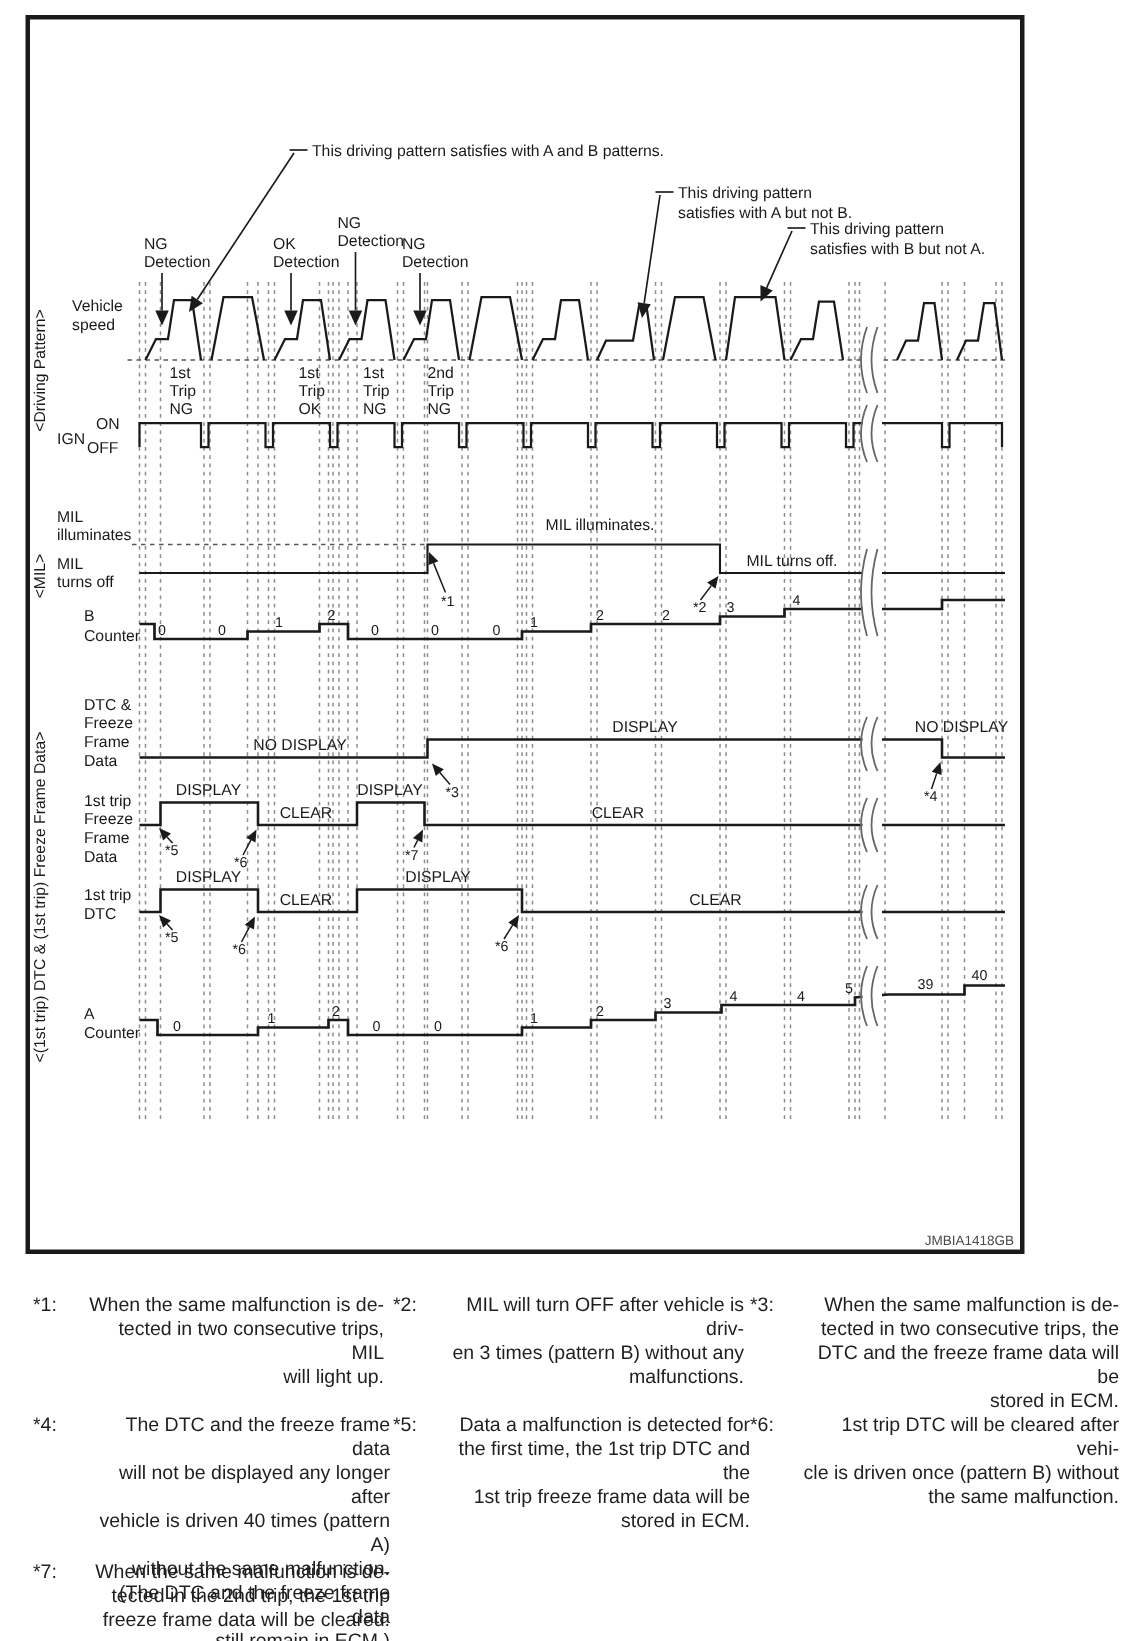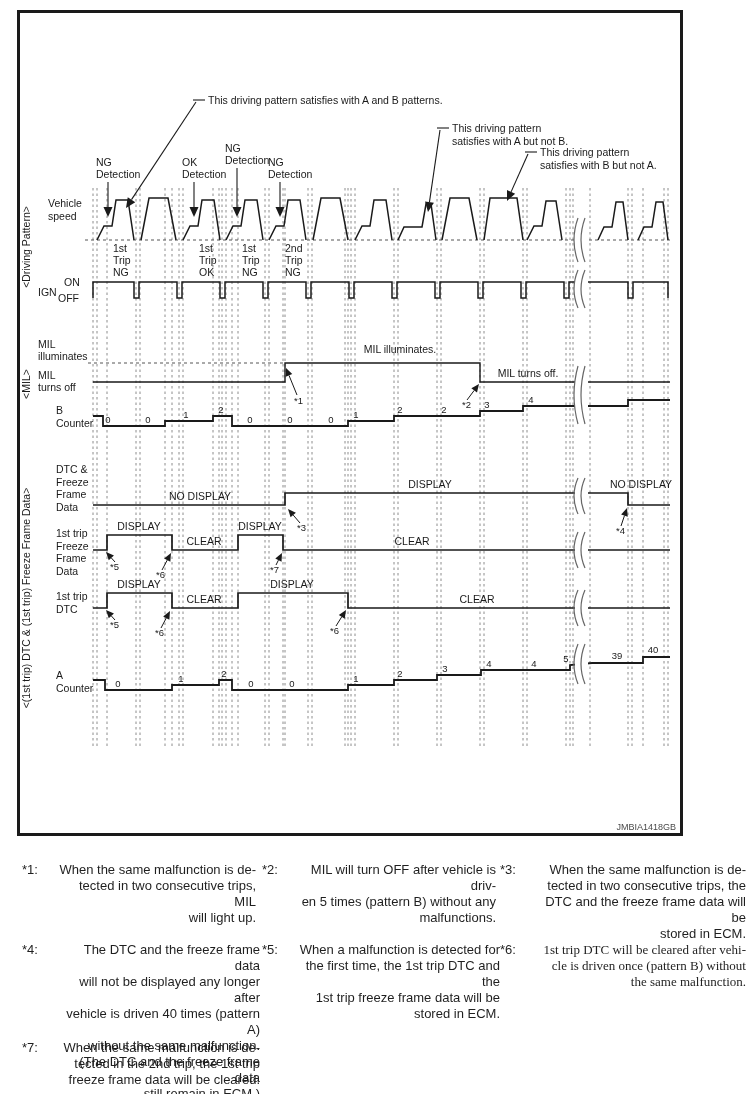--- a/index.html
+++ b/index.html
@@ -8,21 +8,21 @@
   #diagram{position:absolute;left:0;top:0;}
   #diagram text{font-family:"Liberation Sans",sans-serif;}
   .footnote{position:absolute;display:flex;font-size:13px;line-height:16px;color:#1f1f1f;}
   .fn-label{width:34px;flex:none;}
   .fn-text{white-space:pre-line;text-align:right;}
   .fn1{top:862px;left:22px;}  .fn1 .fn-text{width:200px;}
   .fn2{top:862px;left:262px;} .fn2 .fn-text{width:200px;}
   .fn3{top:862px;left:500px;} .fn3 .fn-text{width:212px;}
   .fn4{top:942px;left:22px;}  .fn4 .fn-text{width:204px;}
   .fn5{top:942px;left:262px;} .fn5 .fn-text{width:204px;}
-  .fn6{top:942px;left:500px;} .fn6 .fn-text{width:212px;font-family:Liberation Serif, serif;}
+  .fn6{top:942px;left:500px;} .fn6 .fn-text{width:212px;}
   .fn7{top:1040px;left:22px;} .fn7 .fn-text{width:204px;}
 </style>
 </head>
 <body>
 
 <div class="page">
   <svg id="diagram" width="749" height="845" viewBox="0 0 749 845">
       <line x1="93" y1="188" x2="93" y2="746" stroke="#8c8c8c" stroke-width="1" stroke-dasharray="2.5,3"></line>
       <line x1="97" y1="188" x2="97" y2="746" stroke="#8c8c8c" stroke-width="1" stroke-dasharray="2.5,3"></line>
       <line x1="136" y1="188" x2="136" y2="746" stroke="#8c8c8c" stroke-width="1" stroke-dasharray="2.5,3"></line>
@@ -250,42 +250,42 @@
 
   <div class="footnote fn1">
     <span class="fn-label">*1:</span>
     <div class="fn-text">When the same malfunction is de-
 tected in two consecutive trips, MIL
 will light up.</div>
   </div>
   <div class="footnote fn2">
     <span class="fn-label">*2:</span>
     <div class="fn-text">MIL will turn OFF after vehicle is driv-
-en 5 times (pattern B) without any
+en 3 times (pattern B) without any
 malfunctions.</div>
   </div>
   <div class="footnote fn3">
     <span class="fn-label">*3:</span>
     <div class="fn-text">When the same malfunction is de-
 tected in two consecutive trips, the
 DTC and the freeze frame data will be
 stored in ECM.</div>
   </div>
   <div class="footnote fn4">
     <span class="fn-label">*4:</span>
     <div class="fn-text">The DTC and the freeze frame data
 will not be displayed any longer after
 vehicle is driven 40 times (pattern A)
 without the same malfunction.
 (The DTC and the freeze frame data
 still remain in ECM.)</div>
   </div>
   <div class="footnote fn5">
     <span class="fn-label">*5:</span>
-    <div class="fn-text">When a malfunction is detected for
+    <div class="fn-text">Data a malfunction is detected for
 the first time, the 1st trip DTC and the
 1st trip freeze frame data will be
 stored in ECM.</div>
   </div>
   <div class="footnote fn6">
     <span class="fn-label">*6:</span>
     <div class="fn-text">1st trip DTC will be cleared after vehi-
 cle is driven once (pattern B) without
 the same malfunction.</div>
   </div>

